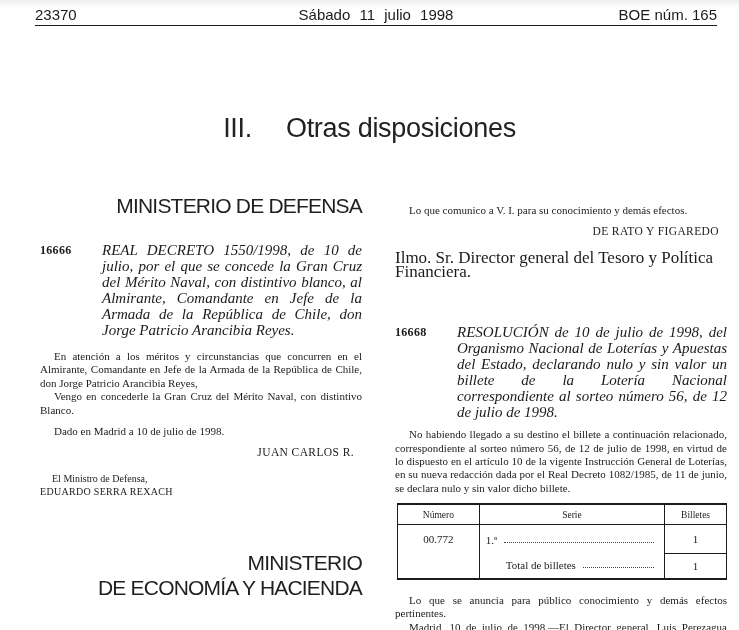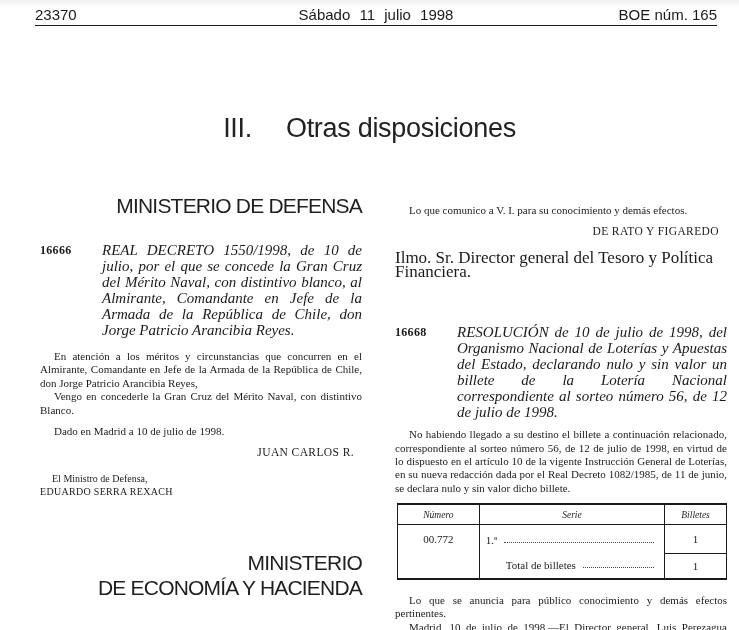--- a/index.html
+++ b/index.html
@@ -53,21 +53,21 @@
   .minister-title { font-size:10px; padding-left:12px; line-height:13px; }
   .minister-name  { font-size:10px; line-height:13px; letter-spacing:0.3px; }
   .addressee { font-size:17px; line-height:13.4px; }
   
   .btable {
     width:330px; border-collapse:collapse; margin-left:2px;
     border-top:2px solid #1b1b1b; border-bottom:2px solid #1b1b1b;
   }
   .btable th {
     font-weight:normal; font-size:9.5px; text-align:center;
-    padding:5px 3px 4px; border-bottom:1px solid #1b1b1b;font-style:italic;
+    padding:5px 3px 4px; border-bottom:1px solid #1b1b1b;
   }
   .btable td { font-size:11px; vertical-align:middle; }
   .btable .v { border-left:1px solid #1b1b1b; }
   .btable .outer-l { border-left:1px solid #1b1b1b; }
   .btable .outer-r { border-right:1px solid #1b1b1b; }
   .col-numero { width:82px; }
   .col-serie  { width:186px; }
   .col-billetes { width:62px; }
   td.numero { text-align:center; padding:8px 2px; }
   td.billetes { text-align:center; padding:6px 2px; }

